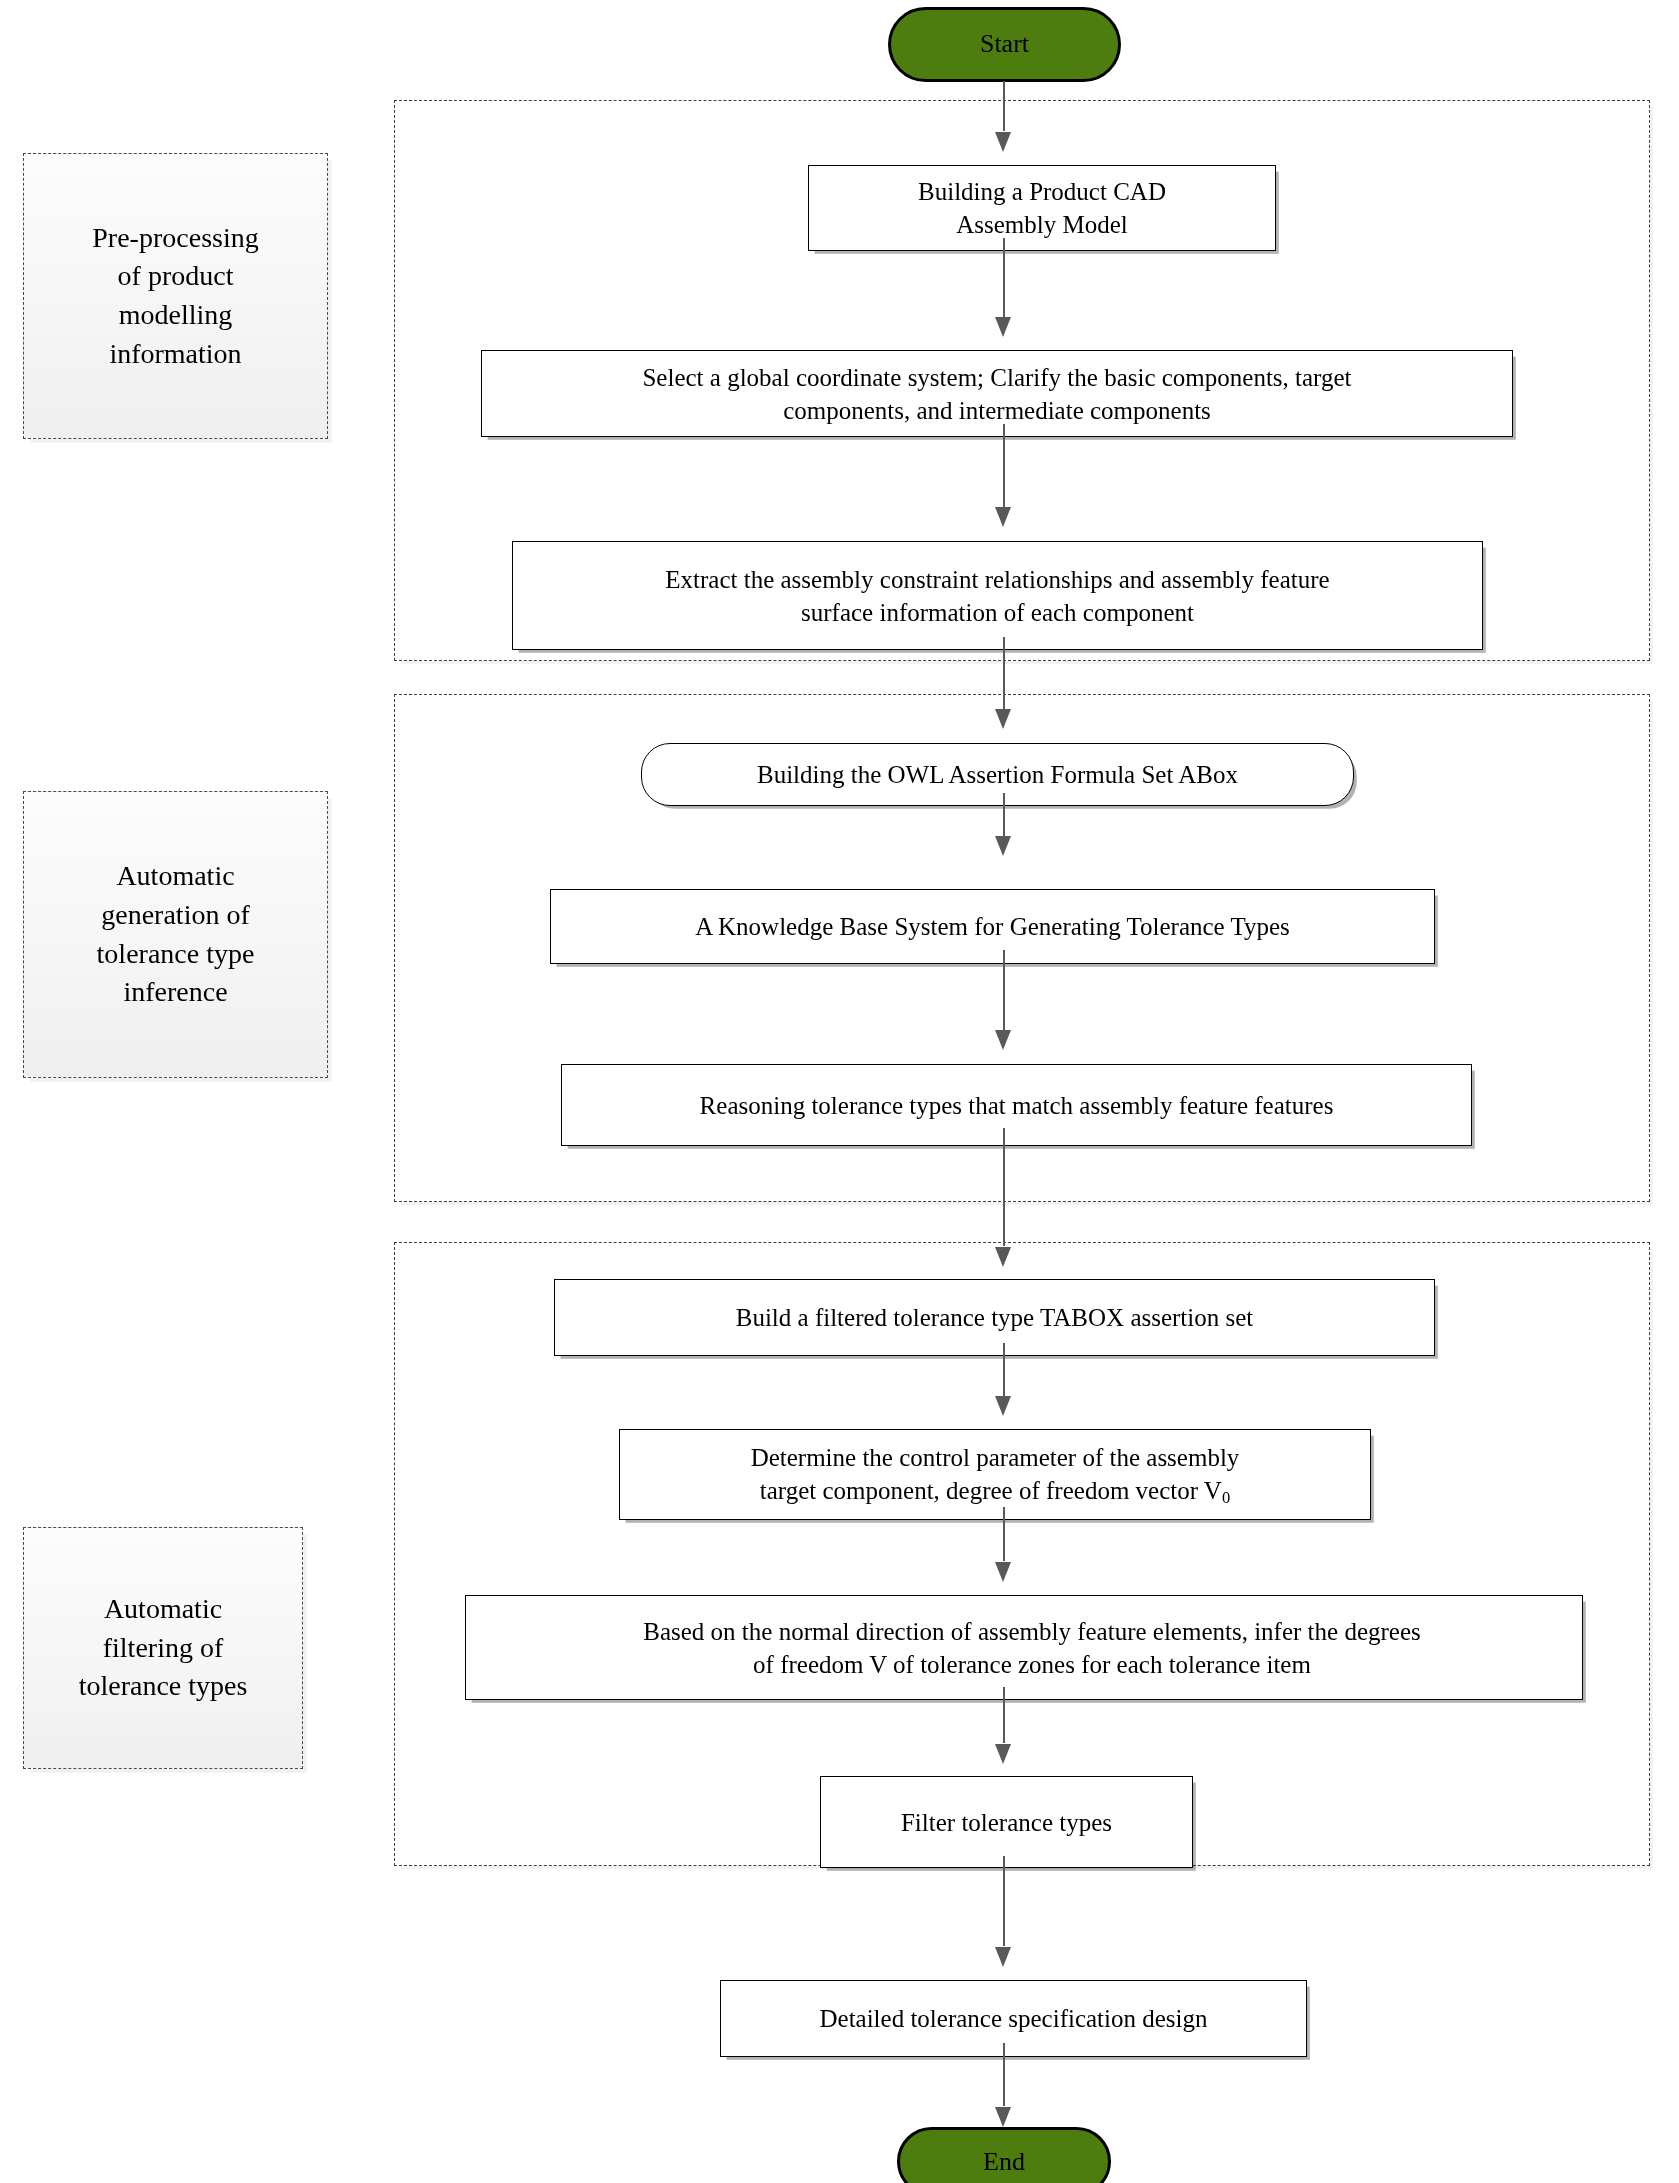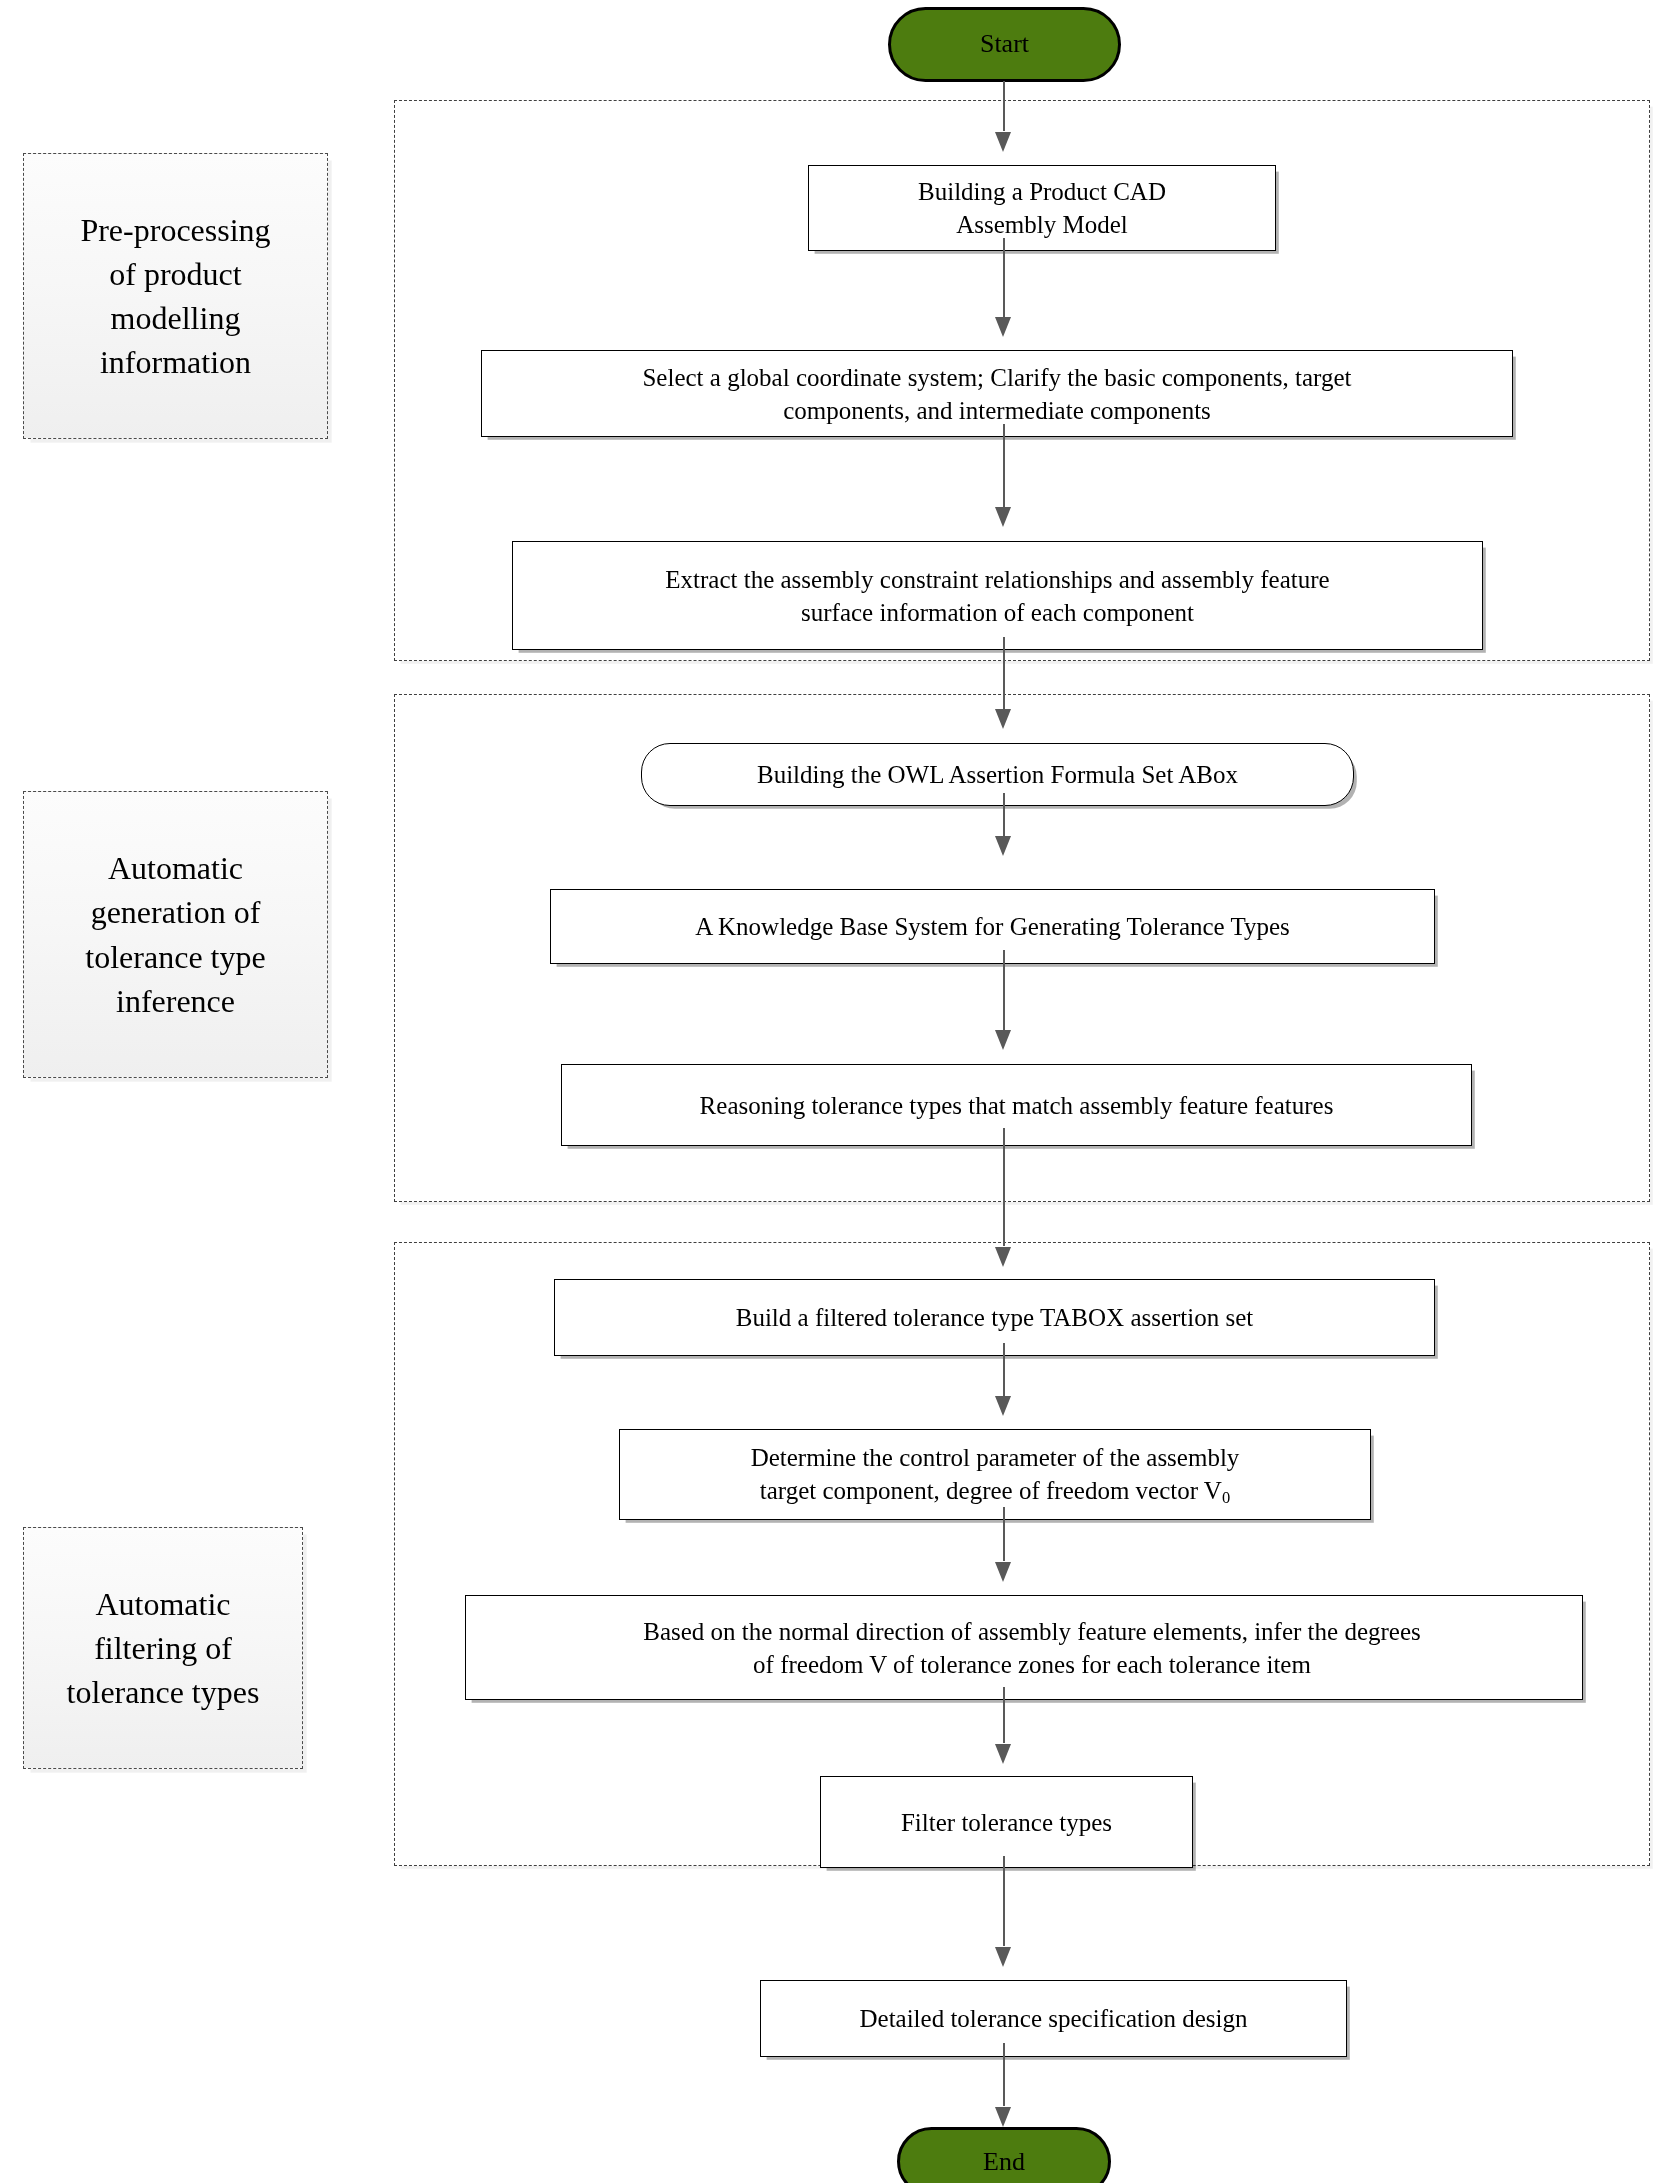--- a/index.html
+++ b/index.html
@@ -19,21 +19,21 @@
   
   .stage{
     position:absolute;
     box-sizing:border-box;
     border:1.9px dashed #4a4a4a;
     background:linear-gradient(180deg,#fcfcfc 0%,#f7f7f7 45%,#efefef 100%);
     box-shadow:5.6px 5.6px 0 -1.9px rgba(0,0,0,0.06);
     display:flex;align-items:center;justify-content:center;
   }
   .stage .txt{
-    font-size:32px;line-height:1.38;text-align:center;
+    font-size:28px;line-height:1.38;text-align:center;
     white-space:pre-line;width:110%;
   }
 
   
   .node{
     position:absolute;
     box-sizing:border-box;
     border:1.9px solid #000;
     background:#fff;
     box-shadow:4.7px 4.7px 0 -1.9px rgba(0,0,0,0.30);
@@ -197,21 +197,21 @@
 
   <div class="node" style="left:820px;top:1763px;width:373px;height:92px;">
     <span class="txt">Filter tolerance types</span>
   </div>
 
   <div class="conn" style="left:995px;top:1856px;width:18.6px;height:111px;">
     <div class="shaft" style="height:90px;"></div>
       <div class="head"></div>
   </div>
 
-  <div class="node" style="left:760px;top:1967px;width:587px;height:77px;">
+  <div class="node" style="left:720px;top:1967px;width:587px;height:77px;">
     <span class="txt">Detailed tolerance specification design</span>
   </div>
 
   <div class="conn" style="left:995px;top:2043px;width:18.6px;height:84px;">
     <div class="shaft" style="height:63px;"></div>
       <div class="head"></div>
   </div>
 
   <div class="term" style="left:897px;top:2127px;width:214px;height:69px;">
     <span class="txt">End</span>

